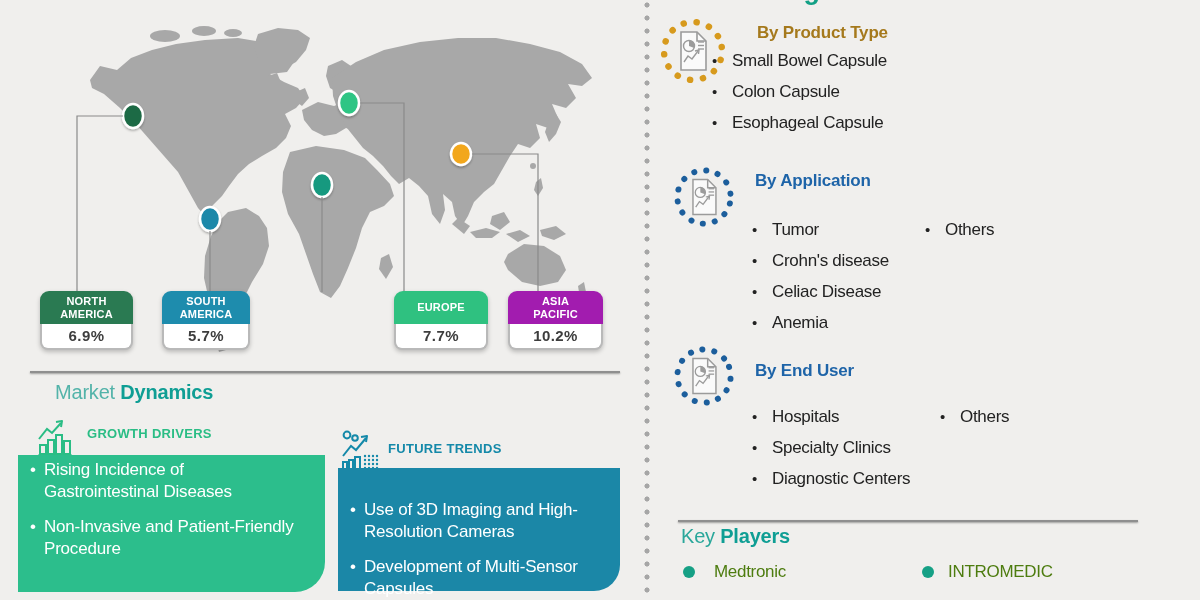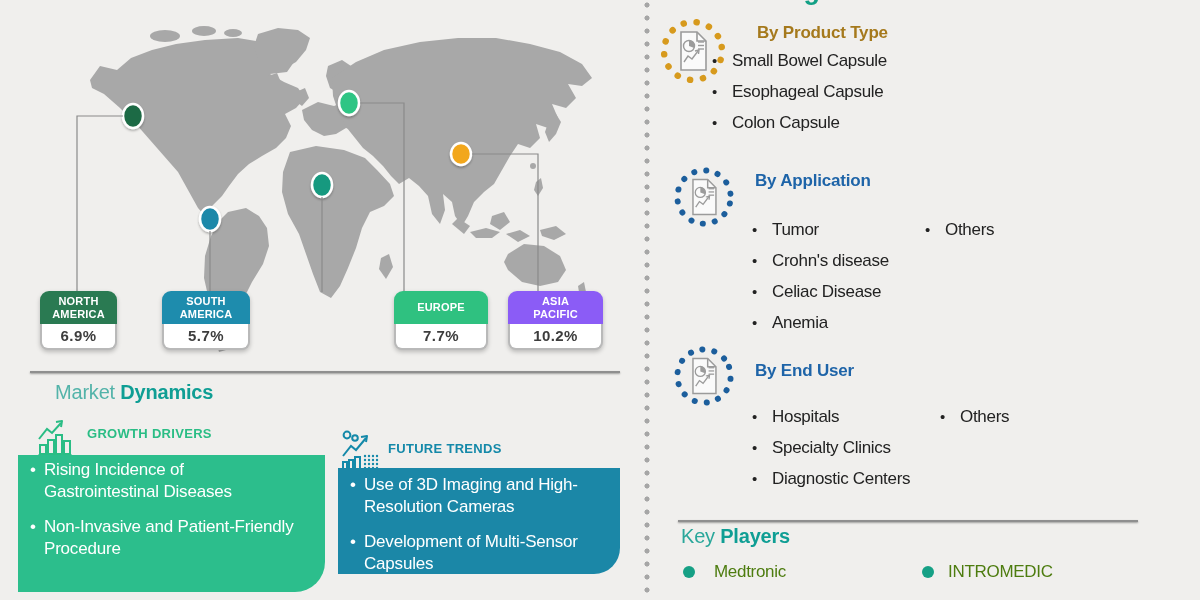--- a/index.html
+++ b/index.html
@@ -16,39 +16,39 @@
   .region-head{
     border-radius:9px 9px 0 0;color:#fff;font-weight:bold;font-size:11px;
     line-height:13px;text-align:center;padding:4px 2px;height:25px;
     display:flex;flex-direction:column;justify-content:center;letter-spacing:.2px;
   }
   .region-value{
     background:#fff;border:2px solid #b9b9b9;border-top:none;border-radius:0 0 8px 8px;
     text-align:center;font-weight:bold;font-size:15px;color:#3d3d3d;padding:3px 0 4px;
     letter-spacing:.4px;
   }
-  .card-na{left:40px;width:77px;} .card-na .region-head{background:#2A7A52;}
+  .card-na{left:40px;width:93px;} .card-na .region-head{background:#2A7A52;}
   .card-sa{left:162px;width:88px;} .card-sa .region-head{background:#1E8CAD;}
   .card-mea{left:269px;width:102px;} .card-mea .region-head{background:#17A287;}
   .card-eu{left:394px;width:94px;} .card-eu .region-head{background:#2FC180;}
-  .card-ap{left:508px;width:95px;} .card-ap .region-head{background:#8b5cf6;}
+  .card-ap{left:508px;width:95px;} .card-ap .region-head{background:#a21caf;}
   
   .divider-h{position:absolute;height:2px;background:#8f8f8f;box-shadow:0 1px 2px rgba(0,0,0,.35);}
   #left-divider{left:30px;top:371px;width:590px;}
   #md-heading{position:absolute;left:55px;top:381px;font-size:20px;letter-spacing:-.2px;}
   #md-heading .h-light{color:#53B3A9;}
   #md-heading .h-bold{color:#0F9E94;font-weight:bold;}
   .driver-label{position:absolute;font-weight:bold;font-size:13px;letter-spacing:.3px;}
   #gd-label{left:87px;top:426px;color:#2ABD85;}
   #ft-label{left:388px;top:441px;color:#1489A9;}
   #gd-icon{position:absolute;left:36px;top:417px;}
   #ft-icon{position:absolute;left:340px;top:428px;}
   .dyn-box{position:absolute;color:#fff;font-size:17px;line-height:22px;letter-spacing:-.2px;}
   #gd-box{left:18px;top:455px;width:307px;height:137px;background:#2CBE8C;border-radius:0 0 30px 0;padding:4px 26px 0 12px;box-sizing:border-box;}
-  #ft-box{left:338px;top:468px;width:282px;height:106px;background:#1B87A7;border-radius:0 0 26px 0;padding:6px 24px 0 12px;box-sizing:border-box;}
+  #ft-box{left:338px;top:468px;width:282px;height:123px;background:#1B87A7;border-radius:0 0 26px 0;padding:31px 24px 0 12px;box-sizing:border-box;}
   .dyn-item{margin-bottom:13px;padding-left:14px;position:relative;}
   .dyn-item::before{content:"•";position:absolute;left:0;top:0;}
   
   #v-dots{
     position:absolute;left:644px;top:2px;width:6px;height:598px;
     background-image:radial-gradient(circle at 3px 3px,#a6a6a6 2.3px,rgba(0,0,0,0) 2.8px);
     background-size:6px 13px;background-repeat:repeat-y;
   }
   
   #rp-title{position:absolute;left:676px;top:-25px;font-size:27px;font-weight:bold;white-space:nowrap;}
@@ -246,22 +246,22 @@
       <line x1="42" y1="28" x2="48" y2="28"></line>
       <line x1="42" y1="31.5" x2="48" y2="31.5"></line>
       <line x1="42" y1="35" x2="48" y2="35"></line>
       <polyline points="28,48 32,42 36,45 42,37"></polyline>
       <path d="M39,37 L43,36 L42.5,40"></path>
     </g>
   </svg>
   <div id="product-heading" class="seg-heading">By Product Type</div>
   <div id="product-list" class="seg-list">
     <div class="seg-item">Small Bowel Capsule</div>
+    <div class="seg-item">Colon Capsule</div>
     <div class="seg-item">Esophageal Capsule</div>
-    <div class="seg-item">Colon Capsule</div>
   </div>
 
   <svg class="seg-icon" style="left:670px;top:163px;" width="68" height="68" viewBox="0 0 74 74">
     <circle cx="37" cy="37" r="29" fill="none" stroke="#1C5E9C" stroke-width="6.5" stroke-dasharray="0.1 13" stroke-linecap="round" transform="rotate(14 37 37)"></circle>
     <g stroke="#9b9b9b" stroke-width="1.6" fill="#fafafa">
       <path d="M25,18 h16 l9,9 v29 h-25 z"></path>
       <path d="M41,18 v9 h9" fill="none"></path>
     </g>
     <g stroke="#9b9b9b" stroke-width="1.4" fill="none">
       <circle cx="33" cy="32" r="5.5"></circle>

